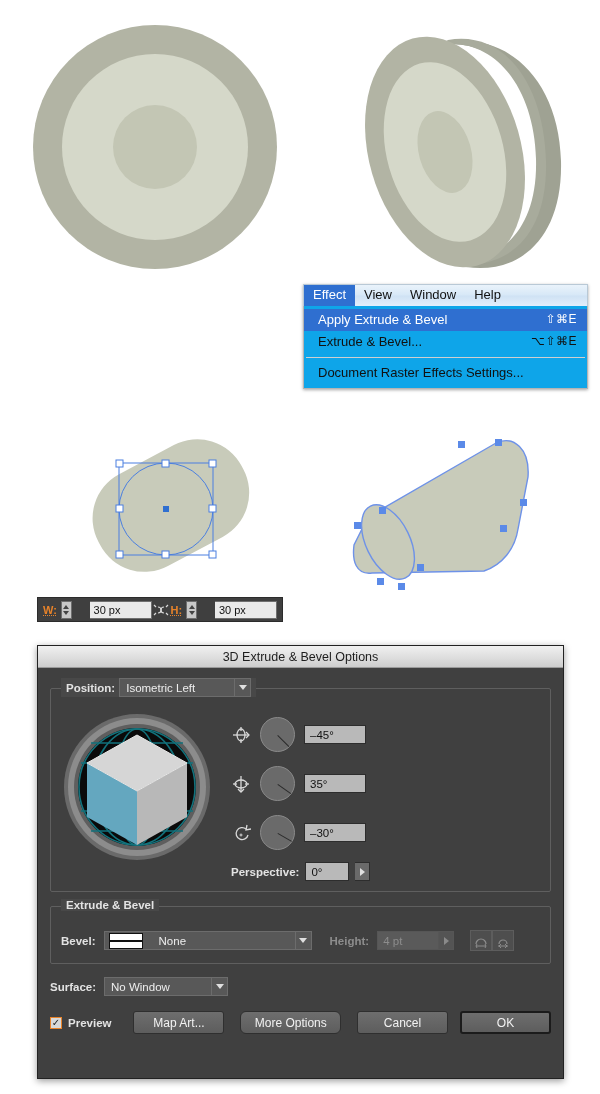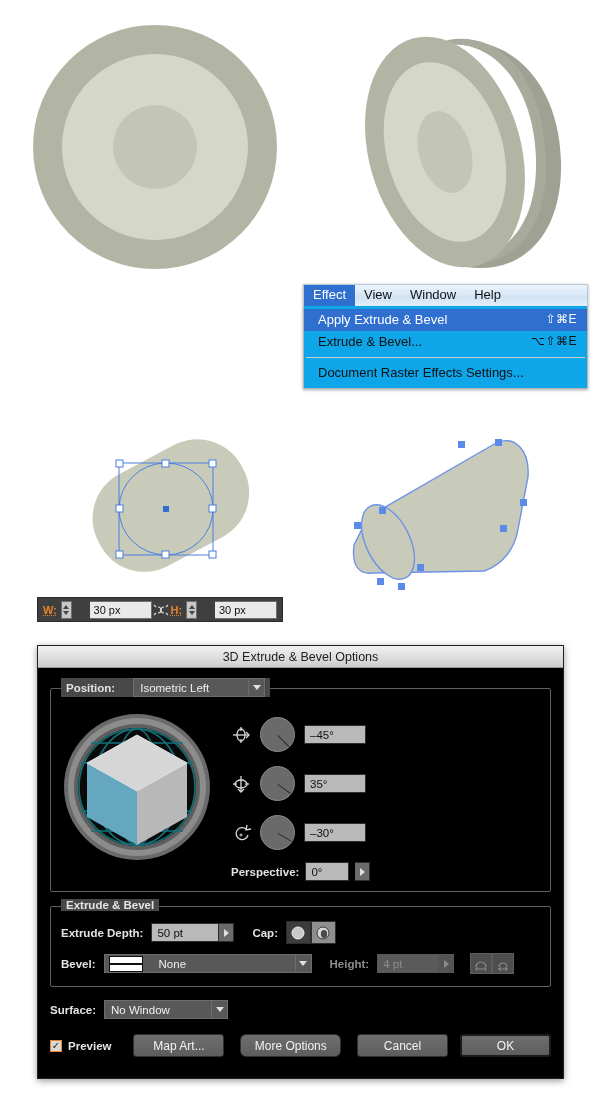--- a/index.html
+++ b/index.html
@@ -59,21 +59,21 @@
   .wh-spin i.dn { border-top:4px solid #444; }
   .wh-field {
     height:18px; width:82px; background:#e9e9e9; border:1px solid #6e6e6e; border-left:none;
     color:#111; font-size:11px; line-height:16px; padding:0 4px; display:flex; align-items:center;margin-left:18px;
   }
   .chain { width:26px; display:flex; align-items:center; justify-content:center; }
 
   
   .dlg {
     position:absolute; left:37px; top:645px; width:527px; height:434px;
-    background:#000000;
+    background:#404040;
     border:1px solid #222;
     box-shadow:0 2px 7px rgba(0,0,0,.4);
     color:#e3e3e3; font-size:11.5px;
   }
   .dlg-title {
     height:22px;
     background:linear-gradient(to bottom,#f0f0f0 0%,#dedede 55%,#cdcdcd 100%);
     border-bottom:1px solid #9a9a9a;
     display:flex; align-items:center; justify-content:center;
     color:#1d1d1d; font-size:12.5px;
@@ -84,21 +84,21 @@
     border:1px solid #5f5f5f; border-radius:2px;
     margin-top:10px; padding:12px 10px 12px 10px;
     position:relative;
   }
   .group > .legend {
     position:absolute; top:-8px; left:10px; background:#484848;
     padding:0 5px; color:#e3e3e3; font-weight:bold; font-size:11.5px;
   }
   .legend-ctrl {
     position:absolute; top:-11px; left:10px; background:#484848;
-    padding:0 5px; display:flex; align-items:center; gap:18px;
+    padding:0 5px; display:flex; align-items:center; gap:4px;
   }
   .lbl { color:#e3e3e3; }
   .lbl.bold { font-weight:bold; }
   .lbl.dim { color:#8d8d8d; }
 
   .select {
     height:19px; background:#585858; border:1px solid #6c6c6c;
     display:inline-flex; align-items:center; color:#eee; font-size:11.5px;
     padding-left:6px; position:relative;
   }
@@ -356,44 +356,20 @@
                   <i class="caret r"></i>
                 </div>
             </div>
           </div>
         </div>
       </div>
 
       <div class="group" style="margin-top:14px;padding:14px 10px 12px 10px;">
         <span class="legend">Extrude &amp; Bevel</span>
 
-        <div class="row gap8">
-          <span class="lbl bold">Extrude Depth:</span>
-          <div class="row">
-            <div class="field" style="width:68px;">50 pt</div>
-            <div class="stepbox">
-                <i class="caret r"></i>
-              </div>
-          </div>
-          <span class="lbl bold" style="margin-left:10px;">Cap:</span>
-          <div class="row">
-            <div class="capbtn on">
-              <svg width="16" height="16">
-                <circle cx="8" cy="8" r="6" fill="#c9c9c9" stroke="#efefef" stroke-width="1"></circle>
-                <path d="M8,2 a6,6 0 0 0 0,12 a5,5 0 0 1 0,-12" fill="#9a9a9a"></path>
-              </svg>
-            </div>
-            <div class="capbtn off">
-              <svg width="16" height="16">
-                <circle cx="8" cy="8" r="6" fill="#d8d8d8" stroke="#3a3a3a" stroke-width="1"></circle>
-                <ellipse cx="9" cy="9" rx="3.2" ry="4" fill="#4a4a4a"></ellipse>
-              </svg>
-            </div>
-          </div>
-        </div>
 
         <div class="row gap8" style="margin-top:9px;">
           <span class="lbl bold">Bevel:</span>
           <div class="select" style="width:208px;padding-left:4px;">
             <span class="bevel-swatch">
                 <span class="ln"></span>
               </span>
             <span style="margin-left:16px;">None</span>
             <span class="arrowbox">
                 <i class="caret"></i>

